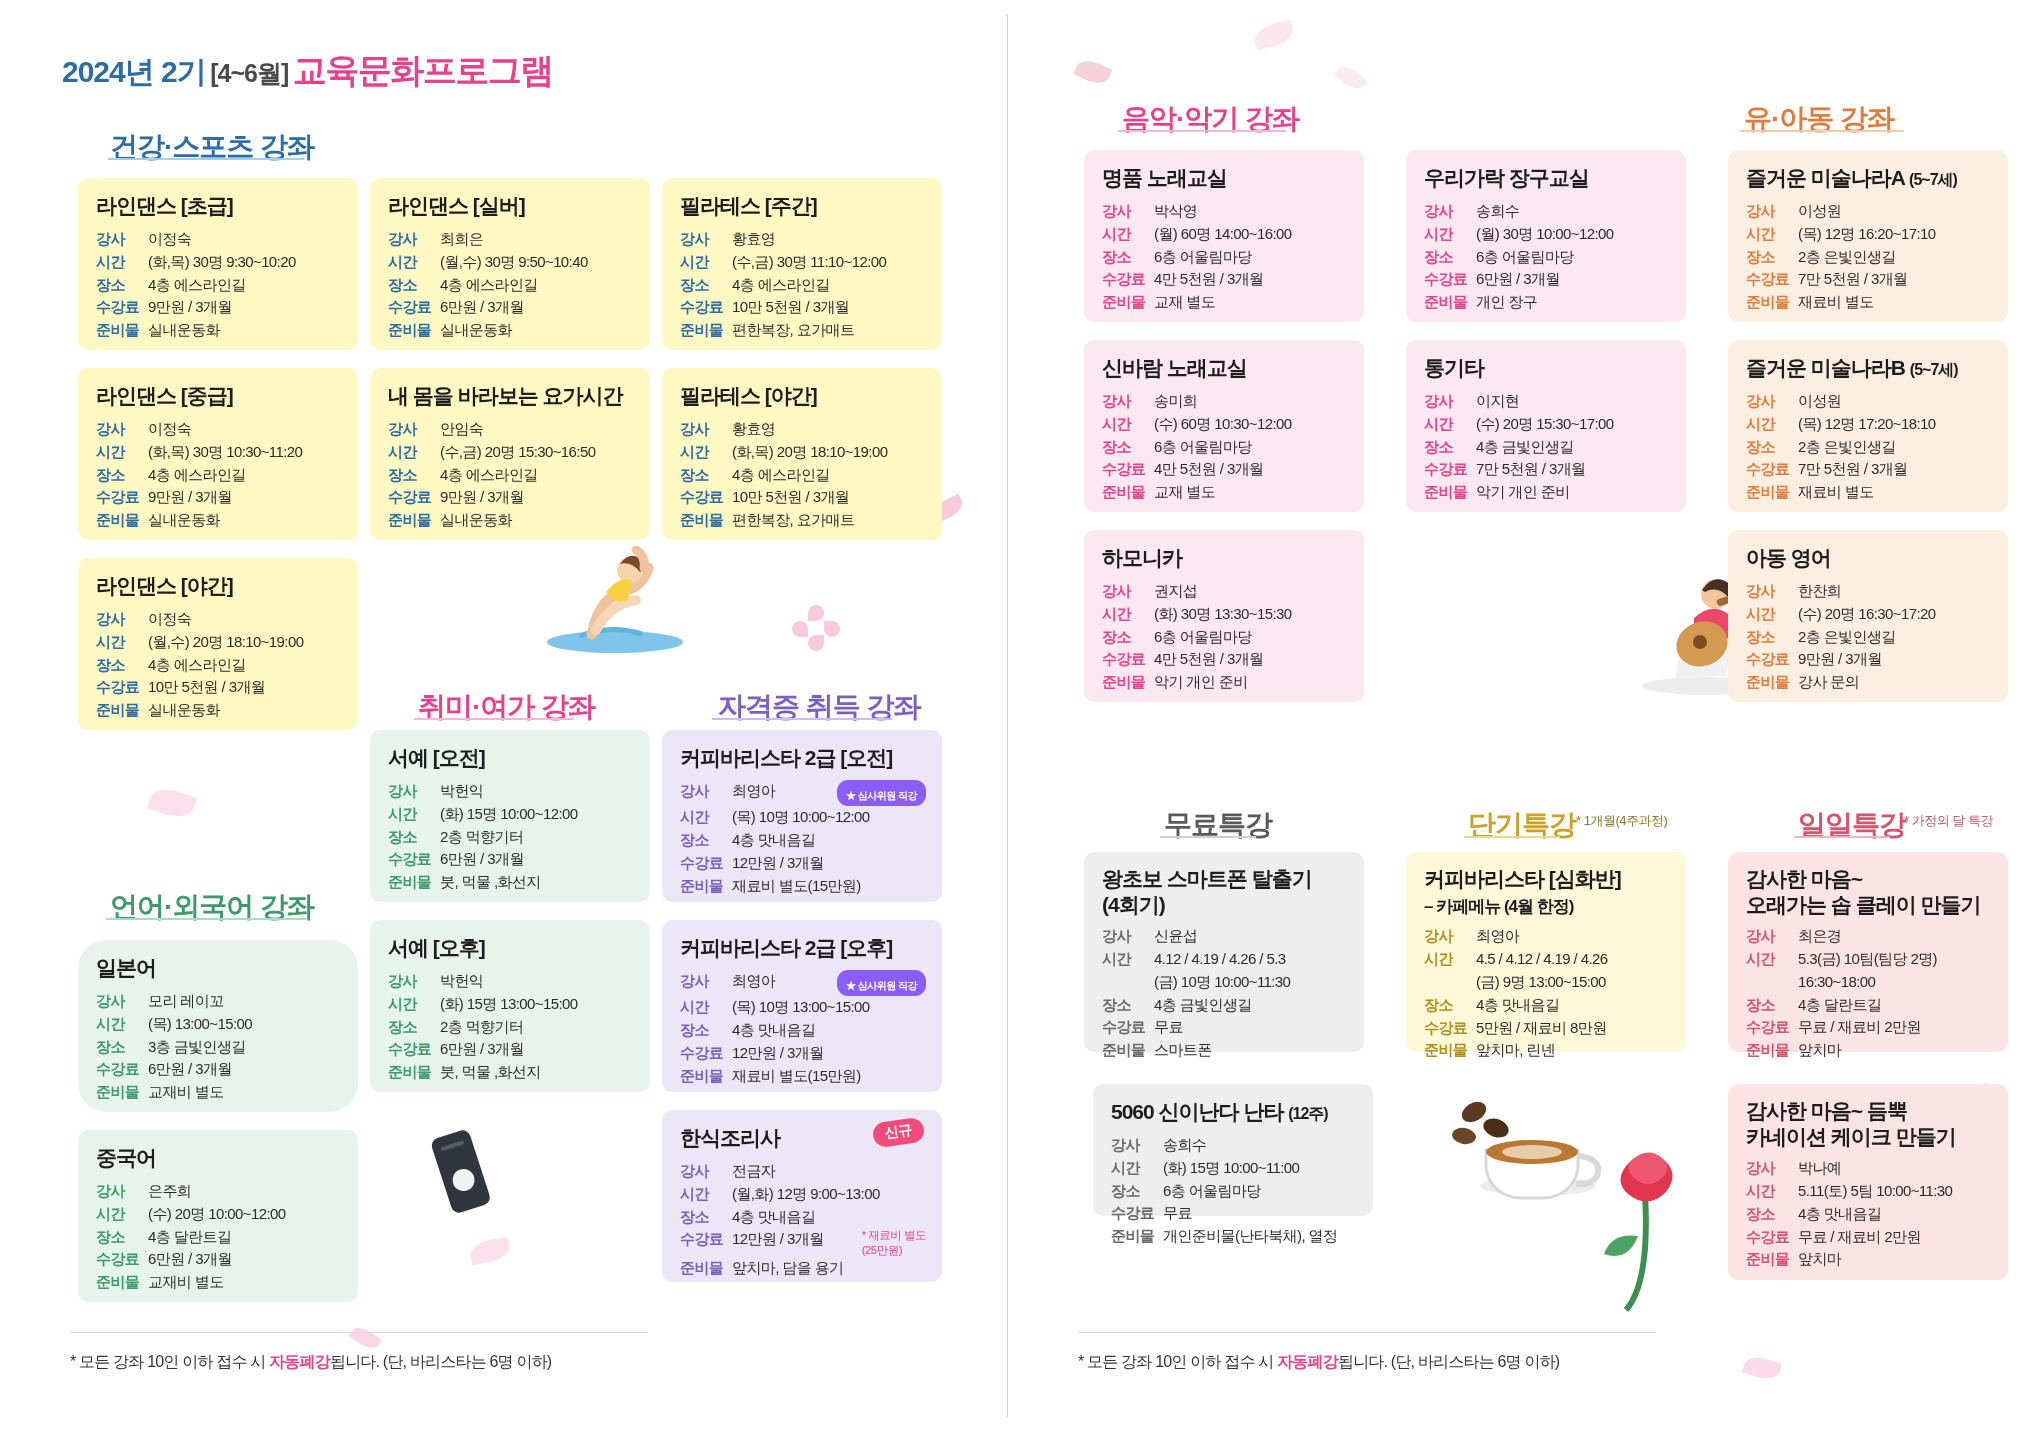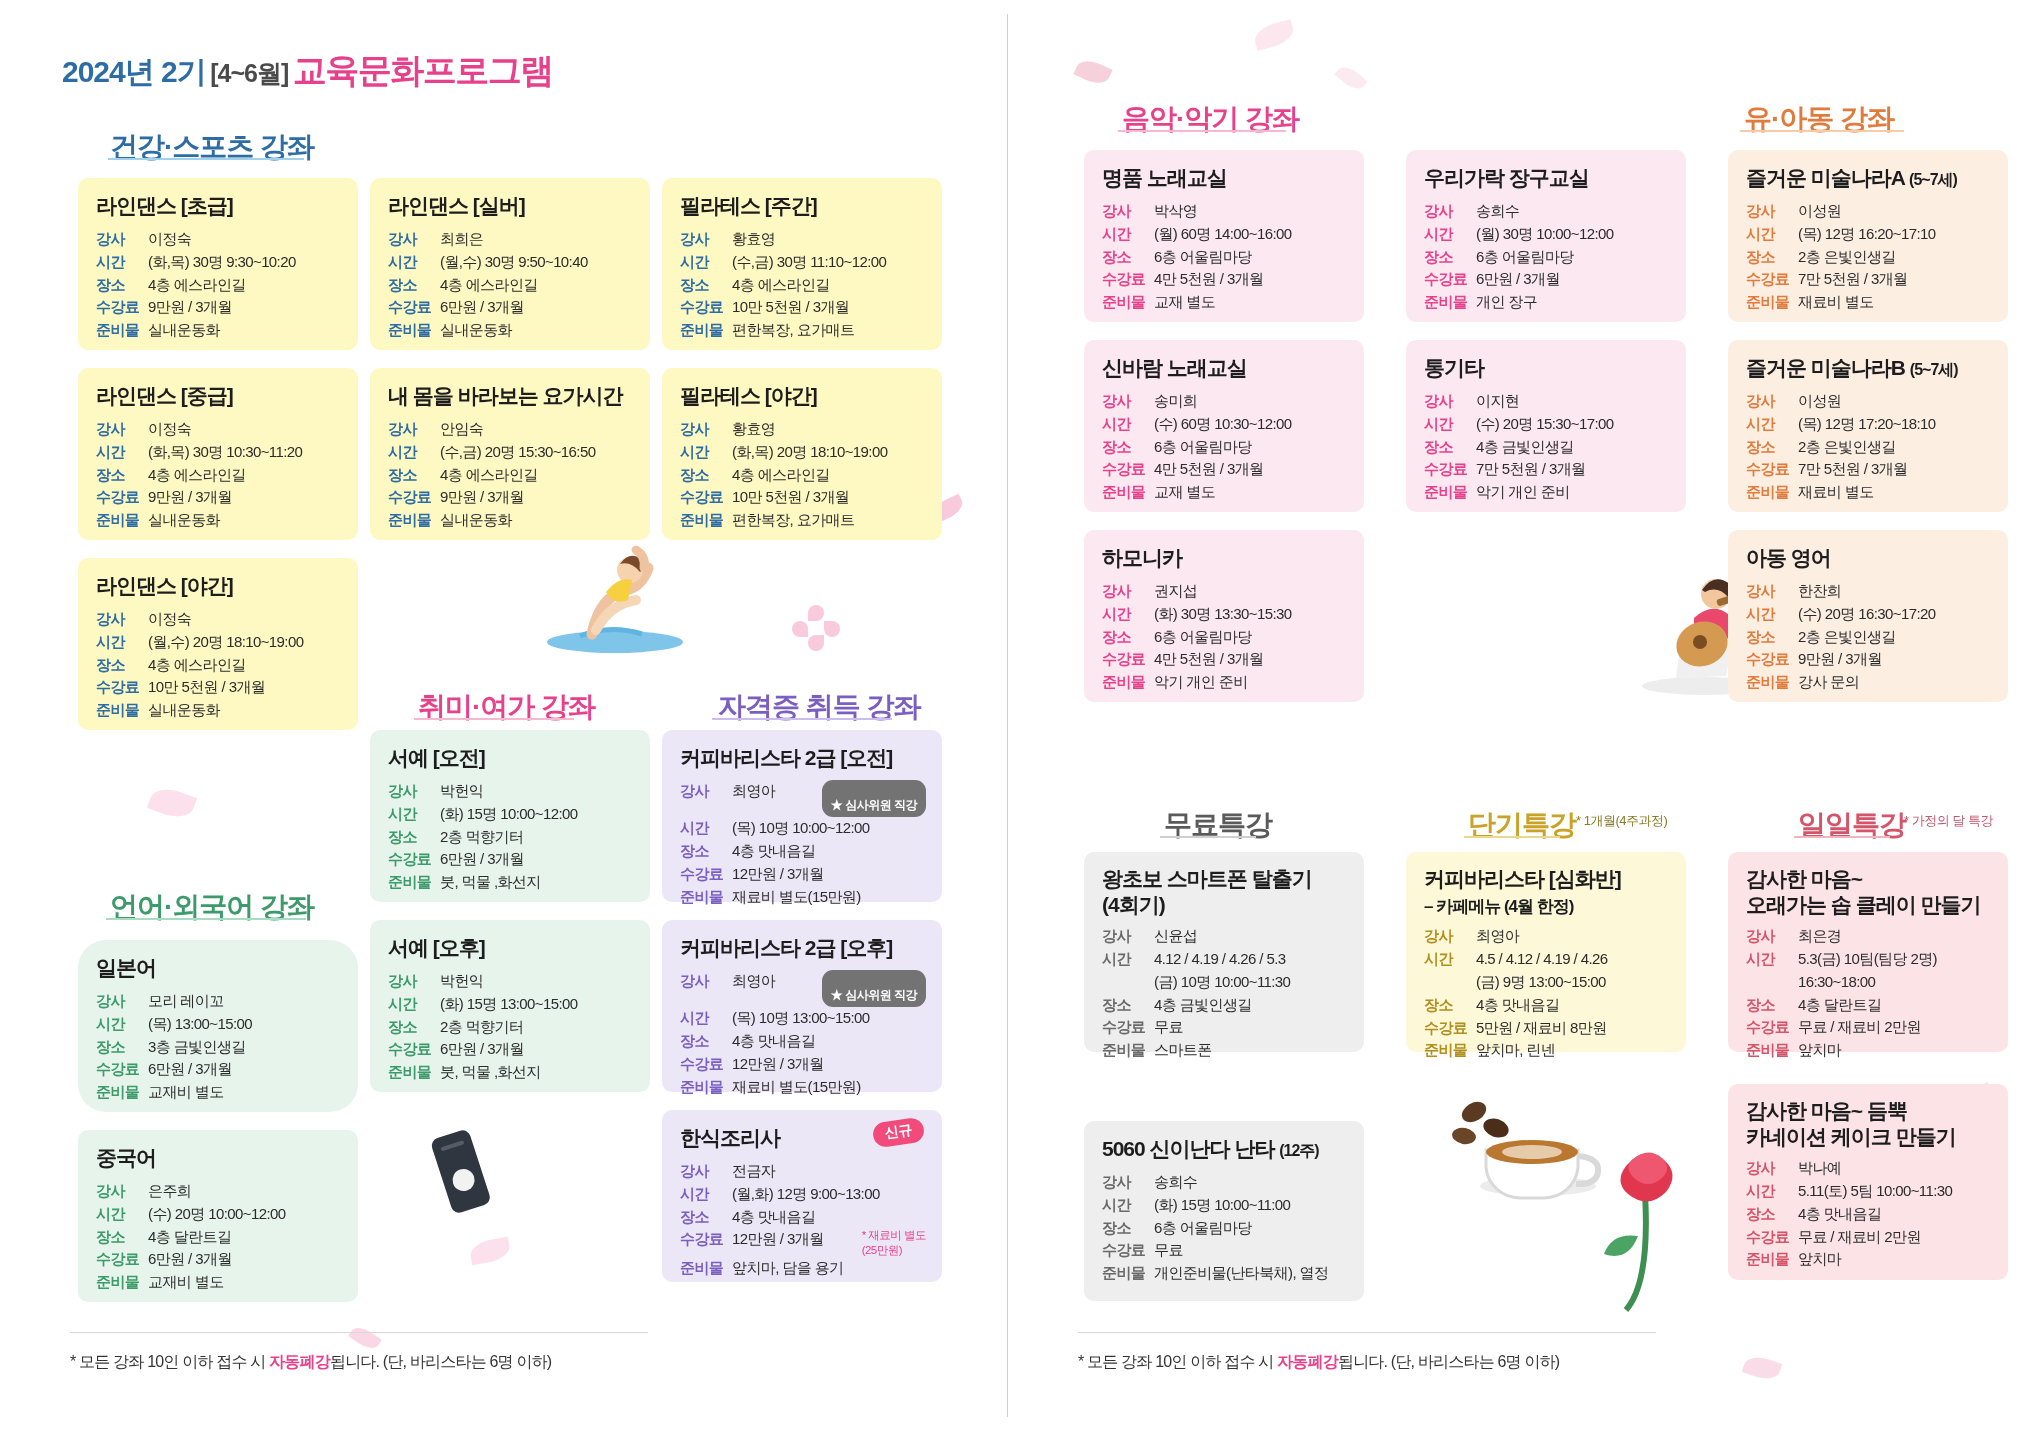--- a/index.html
+++ b/index.html
@@ -61,22 +61,22 @@
 
   .l-blue .lbl   { color:#2e6da4; }
   .l-green .lbl  { color:#3c9a6b; }
   .l-purple .lbl { color:#7a5fc0; }
   .l-pink .lbl   { color:#e8418c; }
   .l-peach .lbl  { color:#e07b3c; }
   .l-gray .lbl   { color:#6a6a6a; }
   .l-rose .lbl   { color:#d4546a; }
 
   .badge-star {
-    display:inline-block; margin-left:8px; padding:16px 9px 3px 9px; border-radius:11px;
-    background:#737373; color:#fff; font-size:12px; font-weight:bold; letter-spacing:-0.5px;
+    display:inline-block; margin-left:8px; padding:8px 9px 3px 9px; border-radius:11px;
+    background:#8b5cf6; color:#fff; font-size:10px; font-weight:bold; letter-spacing:-0.5px;
     vertical-align:3px;
   }
   .badge-new {
     position:absolute; right:18px; top:10px;
     background:#f24a7a; color:#fff; font-size:14px; font-weight:bold;
     border-radius:14px; padding:3px 12px 4px 12px; letter-spacing:-0.5px;
     transform:rotate(-8deg);
   }
   .note-red {
     color:#e8418c; font-size:11.5px; line-height:1.25; letter-spacing:-0.5px;
@@ -767,21 +767,21 @@
     <div class="row">
         <span class="lbl">수강료</span>
         <span class="val">무료</span>
       </div>
     <div class="row">
         <span class="lbl">준비물</span>
         <span class="val">스마트폰</span>
       </div>
   </div>
 
-  <div class="card c-gray l-gray" style="left:68px; top:1084px; width:280px; height:180px;margin-top:37px;">
+  <div class="card c-gray l-gray" style="left:77px; top:1084px; width:280px; height:132px;">
     <h3><span>5060 신이난다 난타</span> <span class="sub">(12주)</span></h3>
     <div class="row">
         <span class="lbl">강사</span>
         <span class="val">송희수</span>
       </div>
     <div class="row">
         <span class="lbl">시간</span>
         <span class="val">(화) 15명 10:00~11:00</span>
       </div>
     <div class="row">

